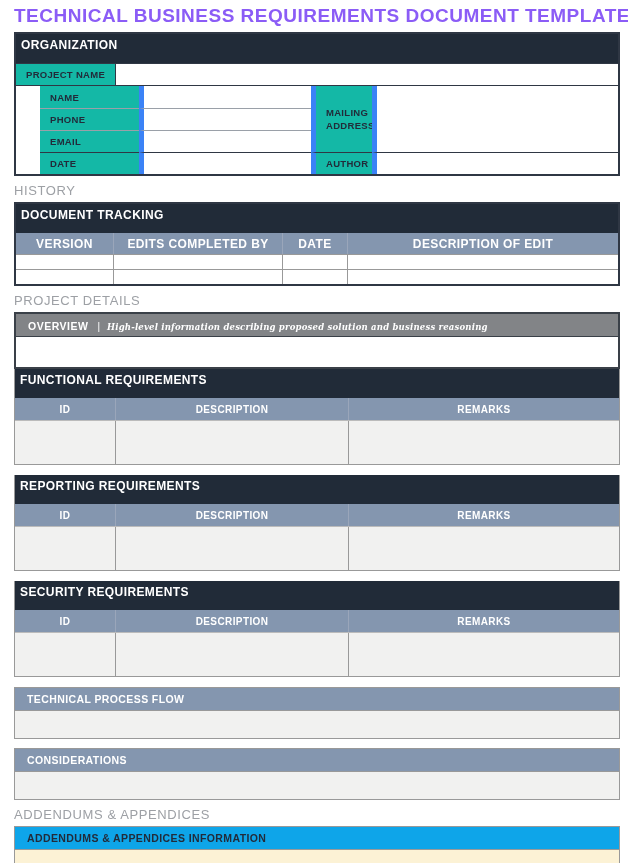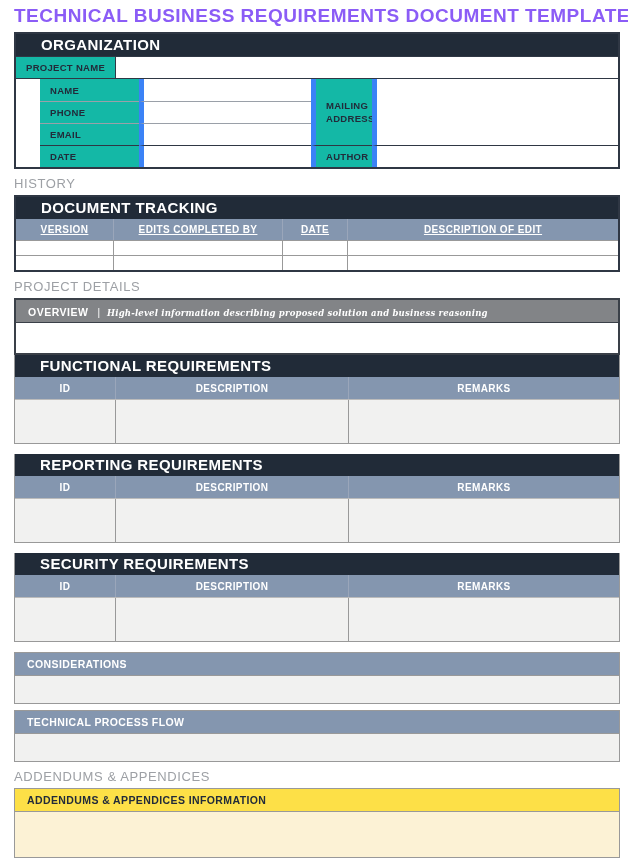--- a/index.html
+++ b/index.html
@@ -17,22 +17,22 @@
   }
 
   .section-label {
     font-size: 13px; color: #9DA0A5; letter-spacing: 0.6px;
     line-height: 14px; margin: 8px 0 4px 0;
   }
 
   
   .dark-bar {
     background: #212B38; color: #ffffff; font-weight: bold;
-    font-size: 15px; letter-spacing: 0.4px;
-    height: 22px; line-height: 22px; padding-left: 25px;
+    font-size: 12px; letter-spacing: 0.4px;
+    height: 29px; line-height: 22px; padding-left: 5px;
   }
   .blue-bar {
     background: #8496AF; color: #ffffff; font-weight: bold;
     font-size: 10.5px; letter-spacing: 0.4px;
     height: 22px; line-height: 22px; padding-left: 12px;
   }
 
   
   .org-table { border: 2px solid #2F3744; }
   .org-row-project { display: grid; grid-template-columns: 99px 1fr; height: 22px; border-top: 1px solid #2F3744; }
@@ -53,24 +53,23 @@
   .org-grid > .gr1 { border-top: none; }
   .org-grid .mailing-label { grid-column: 3; grid-row: 1 / span 3; line-height: 13px; }
   .org-grid .mailing-value { grid-column: 4; grid-row: 1 / span 3; }
   .org-grid .date-row { border-top: 1.5px solid #2F3744; }
 
   
   .track-table { border: 2px solid #2F3744; }
   .track-cols, .track-row { display: grid; grid-template-columns: 97px 169px 65px 1fr; }
   .track-cols { background: #8496AF; height: 21px; }
   .track-cols > div {
-    color: #fff; font-weight: bold; font-size: 10px; letter-spacing: 0.4px;
+    color: #fff; font-weight: bold; font-size: 12px; letter-spacing: 0.4px;
     display: flex; align-items: center; justify-content: center;
     border-left: 1px solid #9aa6ba;
-    text-decoration: underline;
   }
   .track-cols > div:first-child { border-left: none; }
   .track-row { height: 15px; border-top: 1px solid #999; background: #fff; }
   .track-row > div { border-left: 1px solid #999; }
   .track-row > div:first-child { border-left: none; }
 
   
   .overview-box { border: 2px solid #3a4048; }
   .overview-head {
     background: #828487; height: 22px; line-height: 22px; padding-left: 12px;
@@ -100,21 +99,21 @@
 
   
   .panel { border: 1px solid #999; }
   .panel .panel-body { height: 28px; background: #F1F1F0; border-top: 1px solid #999; }
   .panel-flow { margin-top: 6px; }
   .panel-considerations { margin-top: 9px; }
 
   
   .addendum-box { border: 1px solid #999; }
   .gold-bar {
-    background: #fde047; color: #222B3A; font-weight: bold;
+    background: #0ea5e9; color: #222B3A; font-weight: bold;
     font-size: 10.5px; letter-spacing: 0.4px;
     height: 22px; line-height: 22px; padding-left: 12px;
   }
   .addendum-body { height: 46px; background: #FCF2D5; border-top: 1px solid #999; }
 </style>
 </head>
 <body>
 
 <div class="page">
 
@@ -214,30 +213,30 @@
       <div>DESCRIPTION</div>
       <div>REMARKS</div>
     </div>
     <div class="req-body">
       <div></div>
       <div></div>
       <div></div>
     </div>
   </div>
 
+  <div class="panel panel-flow">
+    <div class="blue-bar">TECHNICAL PROCESS FLOW</div>
+    <div class="panel-body"></div>
+  </div>
+
   <div class="panel panel-considerations">
     <div class="blue-bar">CONSIDERATIONS</div>
     <div class="panel-body"></div>
   </div>
 
-  <div class="panel panel-flow">
-    <div class="blue-bar">TECHNICAL PROCESS FLOW</div>
-    <div class="panel-body"></div>
-  </div>
-
   <div class="section-label">ADDENDUMS &amp; APPENDICES</div>
 
   <div class="addendum-box">
     <div class="gold-bar">ADDENDUMS &amp; APPENDICES INFORMATION</div>
     <div class="addendum-body"></div>
   </div>
 
 </div>
 
 </body></html>

